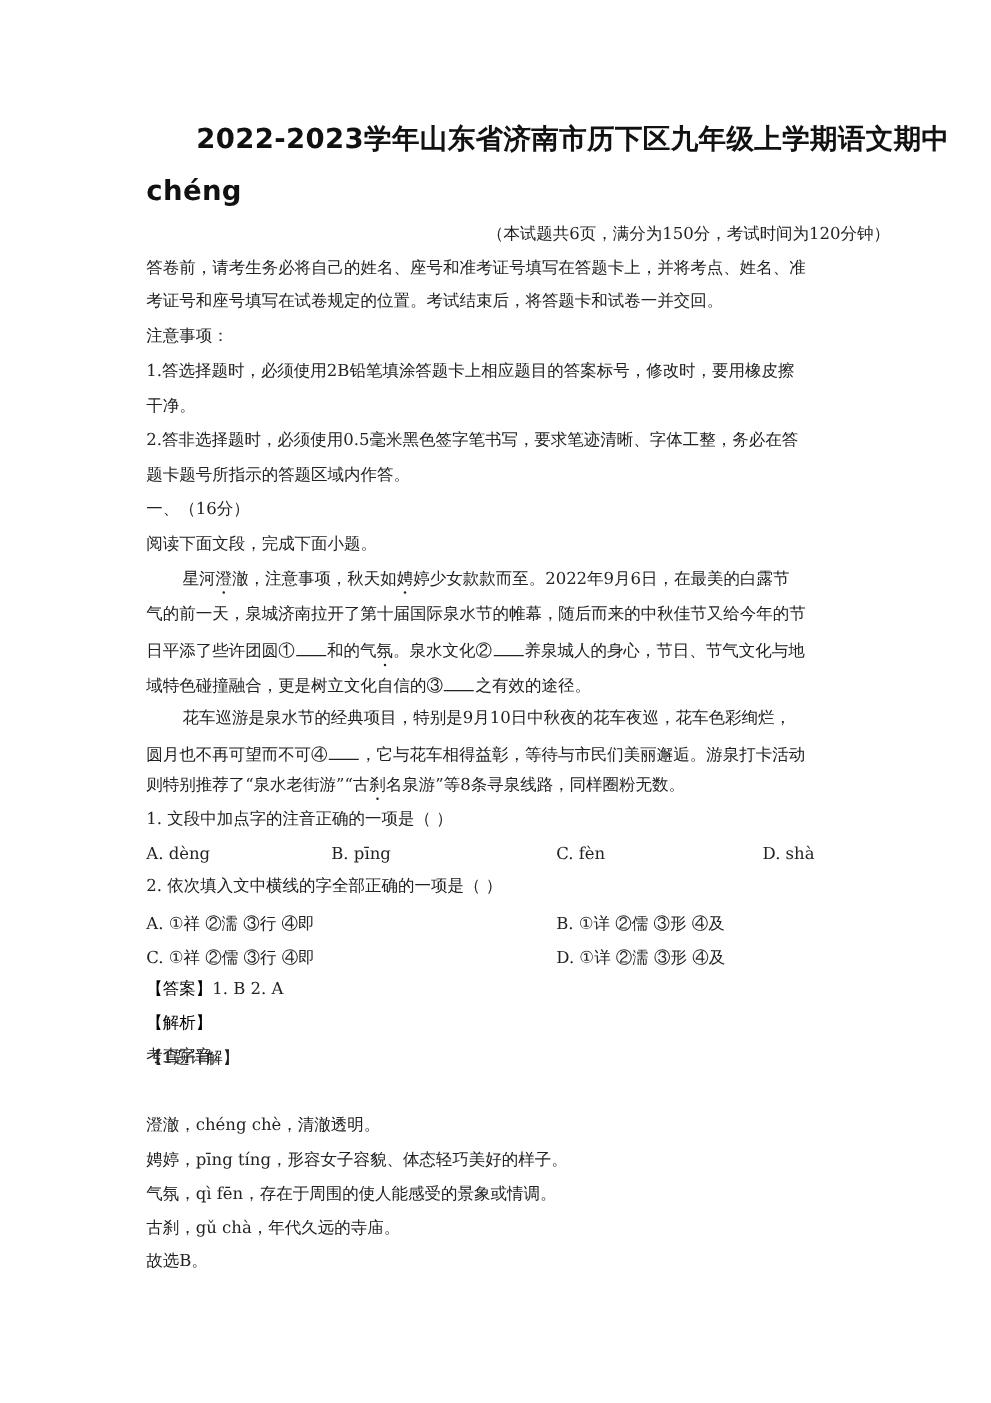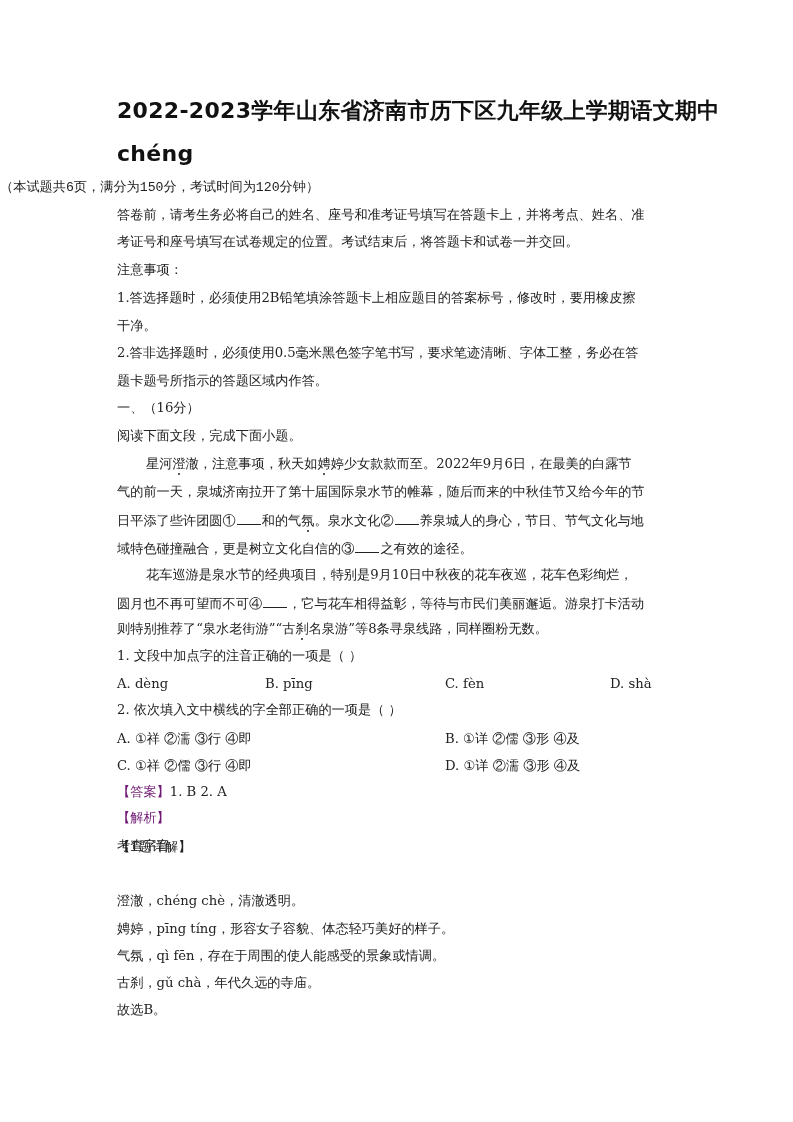--- a/index.html
+++ b/index.html
@@ -1,29 +1,29 @@
 <!DOCTYPE html>
 <html><head>
   <meta charset="utf-8">
   <style>
     html, body { margin: 0; padding: 0; background: #ffffff; }
     body { width: 793px; height: 1122px; position: relative; overflow: hidden;
       font-family: "DejaVu Serif", "Liberation Serif", serif; color: #222; }
     .title { position: absolute; left: 117px; width: 570px; font-family: "DejaVu Sans", "Liberation Sans", sans-serif;
       font-weight: bold; font-size: 22px; color: #111; letter-spacing: 0.3px; white-space: nowrap; }
-    .t1 { top: 96px; }
+    .t1 { top: 96px; margin-left: 40px; }
     .t2 { top: 141px; }
     .line { position: absolute; left: 117px; font-size: 13.2px; white-space: nowrap; line-height: 16px; }
-    .center { left: 0; width: 712px; text-align: left; font-family: Liberation Mono, monospace; }
+    .center { left: 0; width: 712px; text-align: right; }
     .indent { left: 146px; }
     .blank { display: inline-block; width: 24px; border-bottom: 1.4px solid #222; height: 12px; vertical-align: baseline; margin: 0 1px; }
     .dot { position: relative; }
     .dot::after { content: ""; position: absolute; left: 50%; bottom: -4px; width: 2px; height: 2px; background: #222; border-radius: 50%; transform: translateX(-50%); }
     .opt { position: absolute; font-size: 13.2px; white-space: nowrap; }
-    .blue { color: #701a75; font-family: Liberation Mono, monospace; }
+    .blue { color: #000000; }
   </style>
 </head>
 <body>
 
 <div>
   <div class="title t1">2022-2023学年山东省济南市历下区九年级上学期语文期中</div>
   <div class="title t2">chéng</div>
 
   <div class="line center" style="top:180px;">（本试题共6页，满分为150分，考试时间为120分钟）</div>
 

